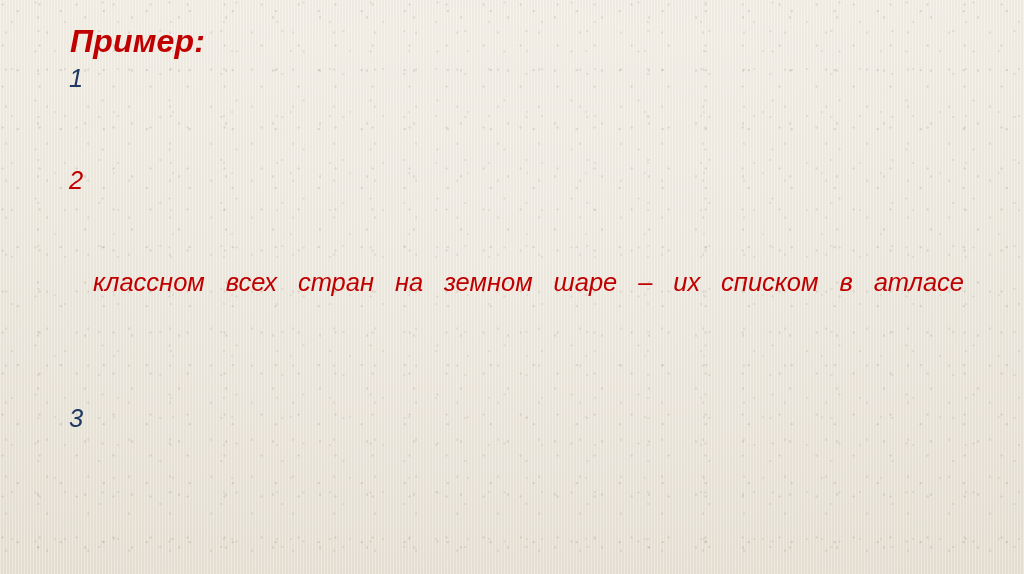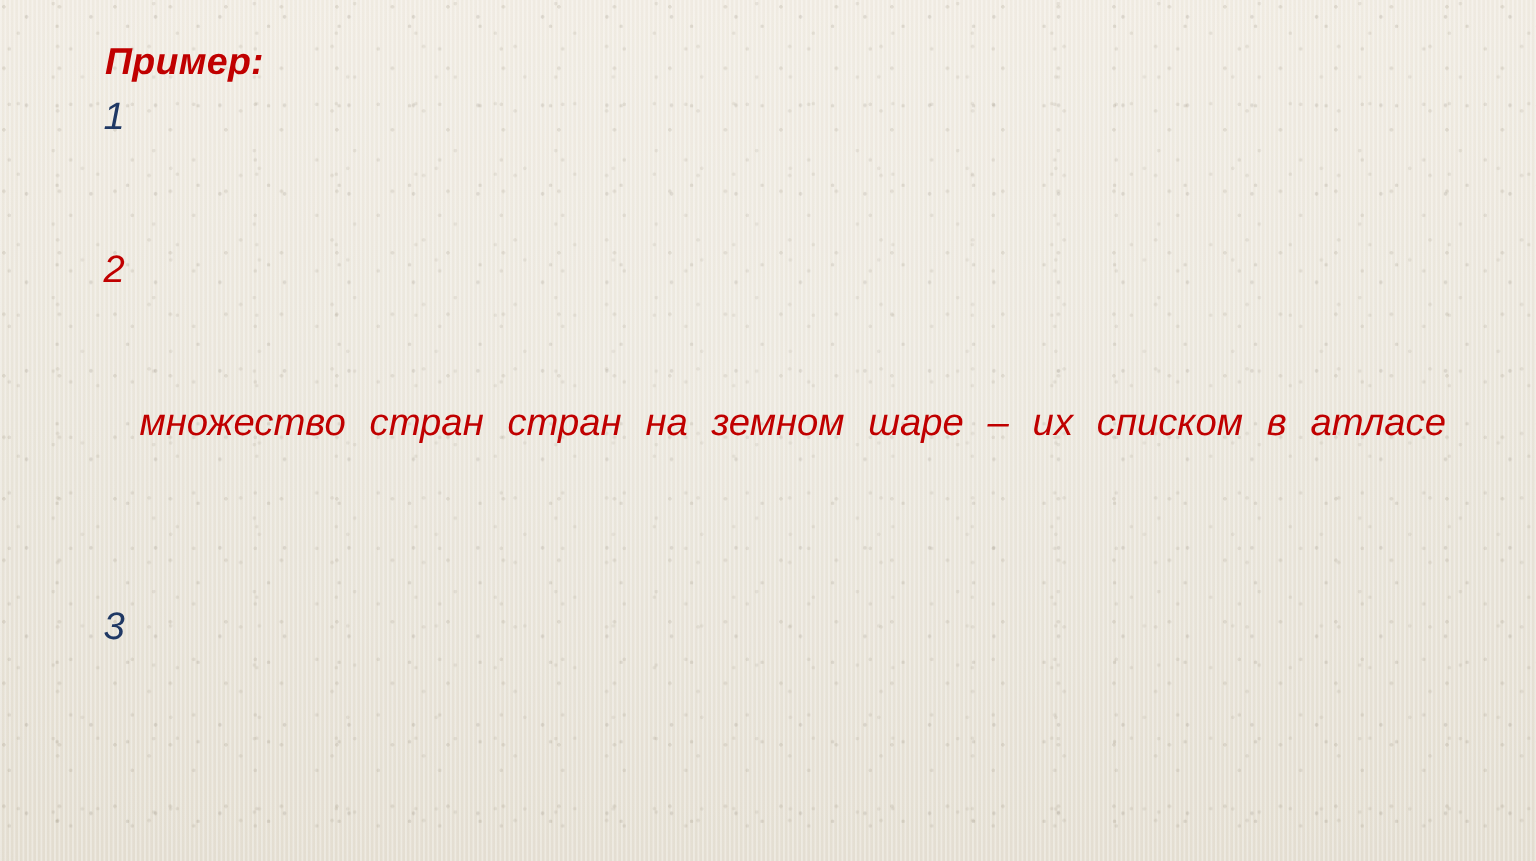--- a/index.html
+++ b/index.html
@@ -56,21 +56,21 @@
     position: absolute;
     left: 66px;
     top: 26px;
     width: 898px;
   }
 
   #slide-title {
     font-family: "Liberation Sans", sans-serif;
     font-weight: bold;
     font-style: italic;
-    font-size: 25px;
+    font-size: 32px;
     line-height: 30px;
     color: #C00000;
     letter-spacing: .2px;
     margin: 0 0 5px 4px;
     white-space: pre;
   }
 
   .item {
     position: relative;
     margin: 0;
@@ -116,21 +116,21 @@
   <div id="content">
 
     <div id="slide-title">Пример:</div>
 
     <div class="item">
       <span class="num blue">1</span>
     </div>
 
     <div class="item">
       <span class="num red">2</span>
-      <span class="body red">множество стран стран на земном шаре – их списком в атласе</span>
+      <span class="body red">классном всех стран на земном шаре – их списком в атласе</span>
     </div>
 
     <div class="item">
       <span class="num blue">3</span>
       
     </div>
 
   </div>
 </div>
 

